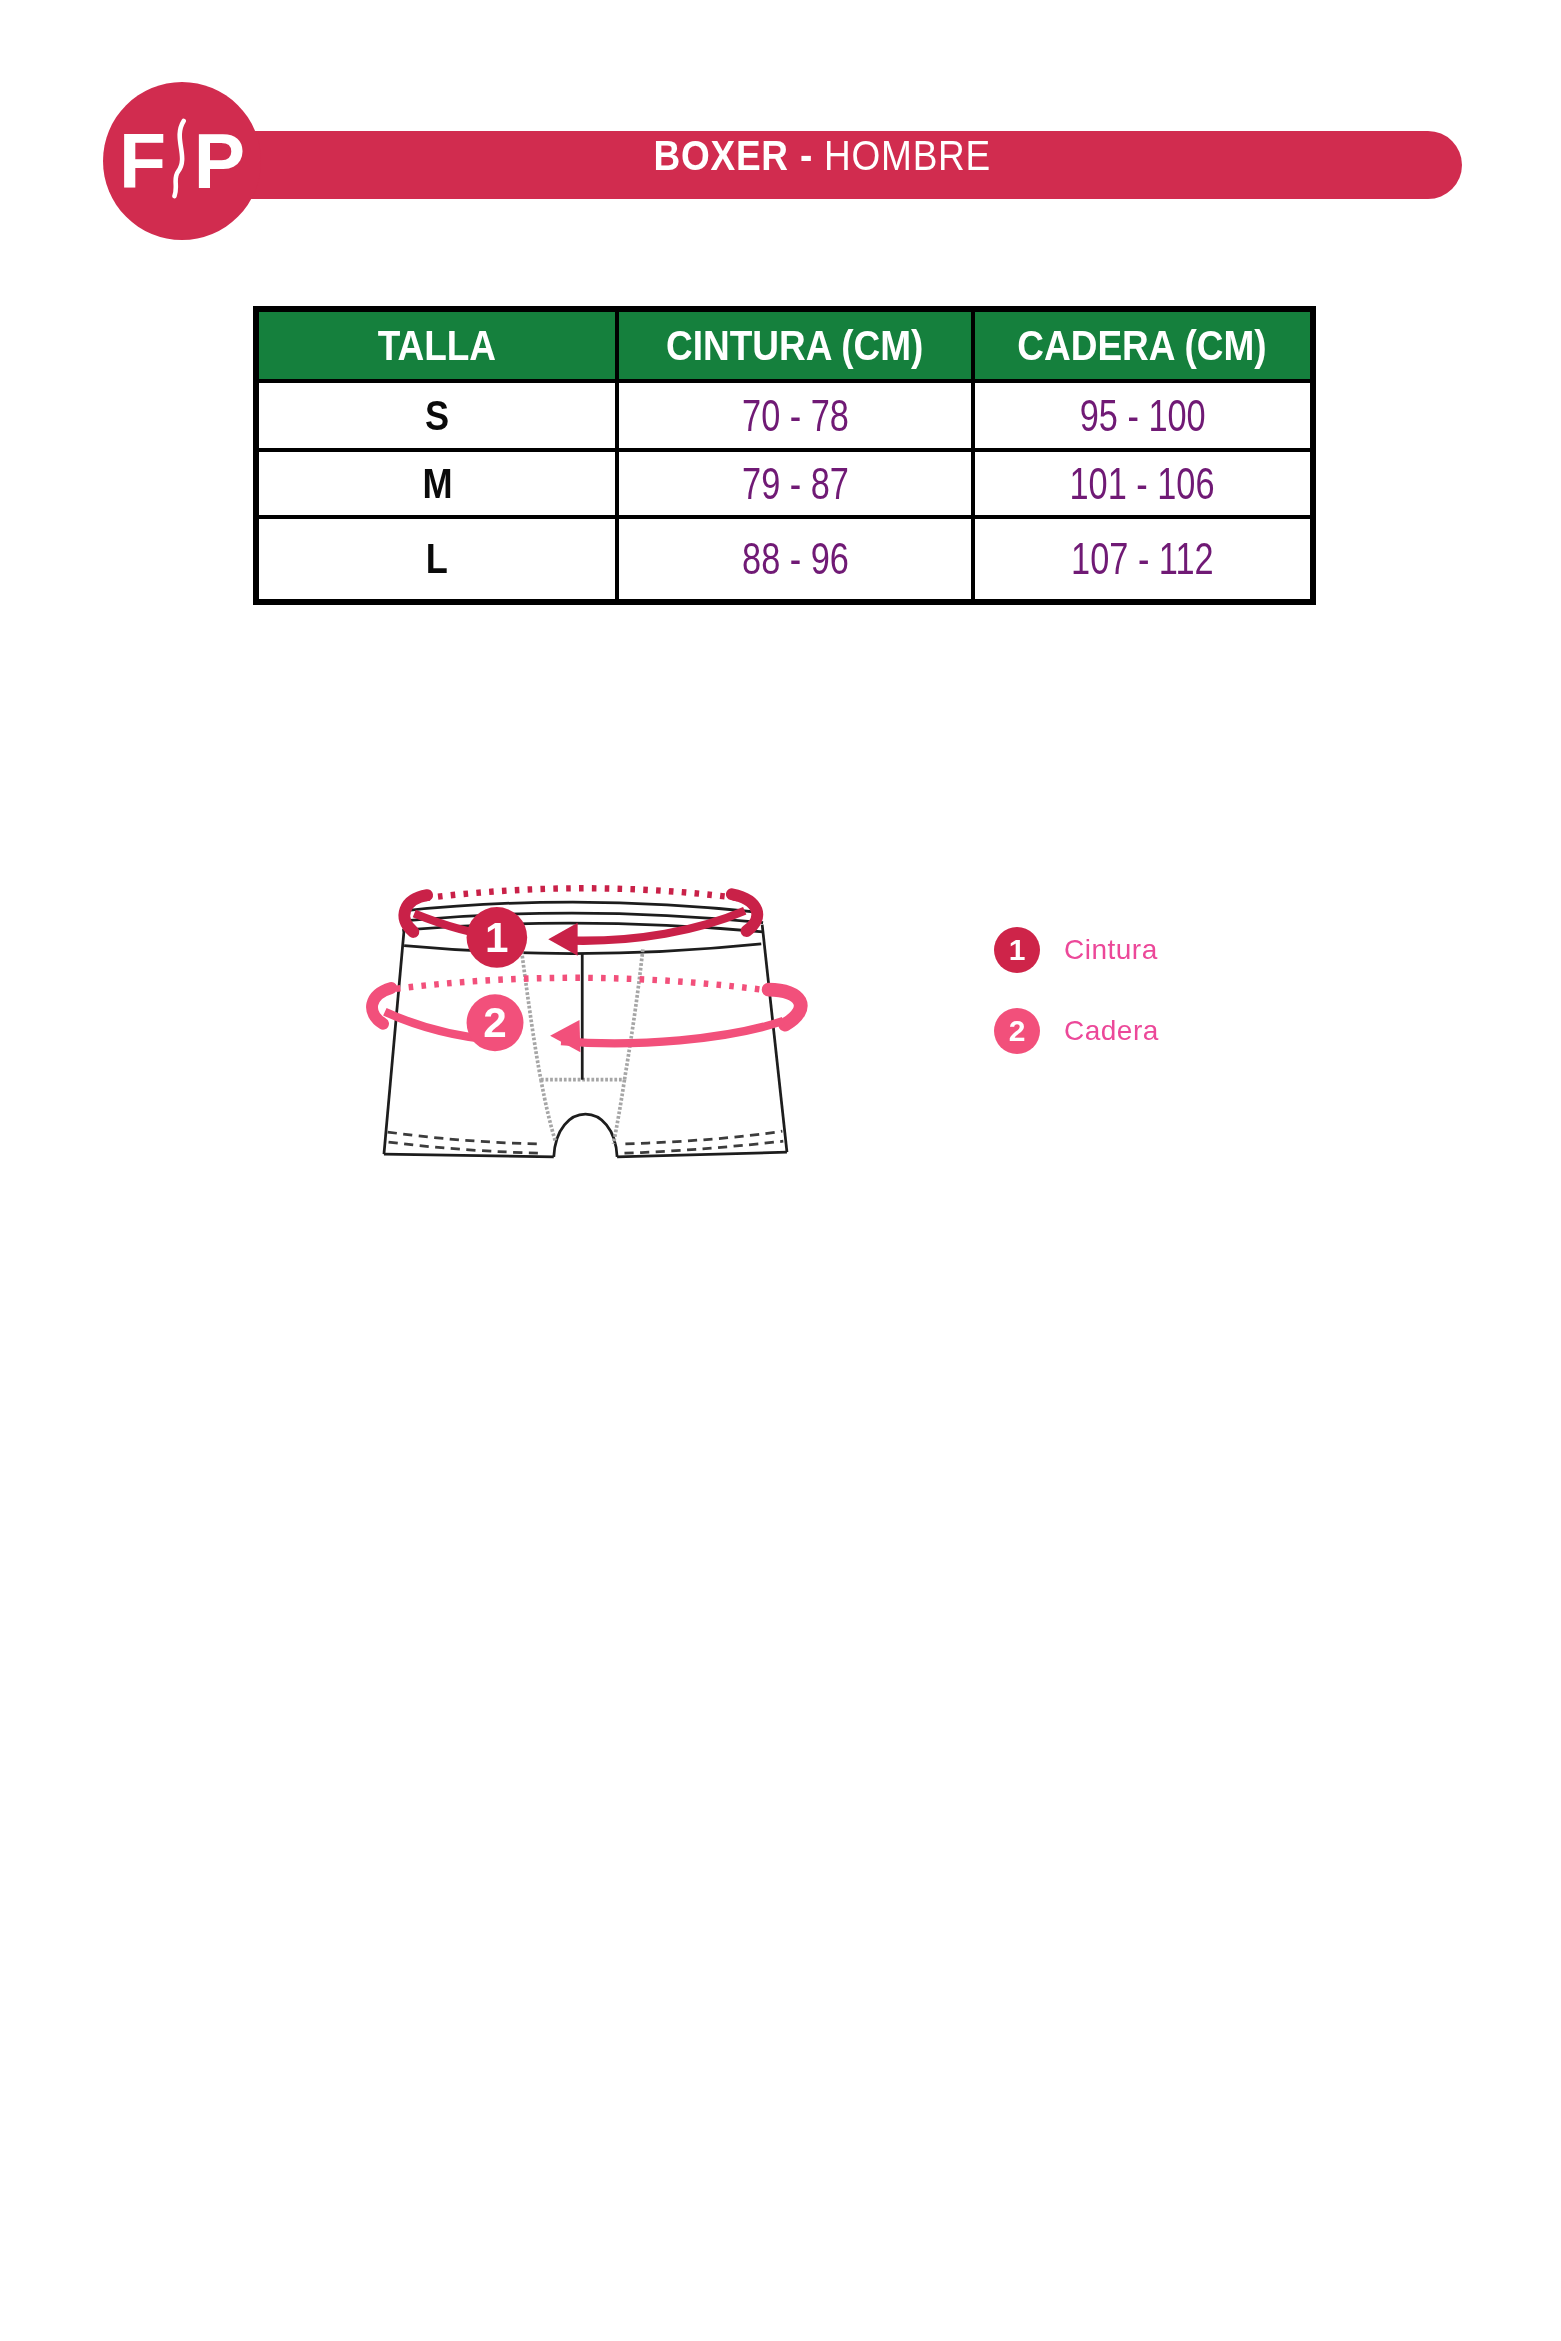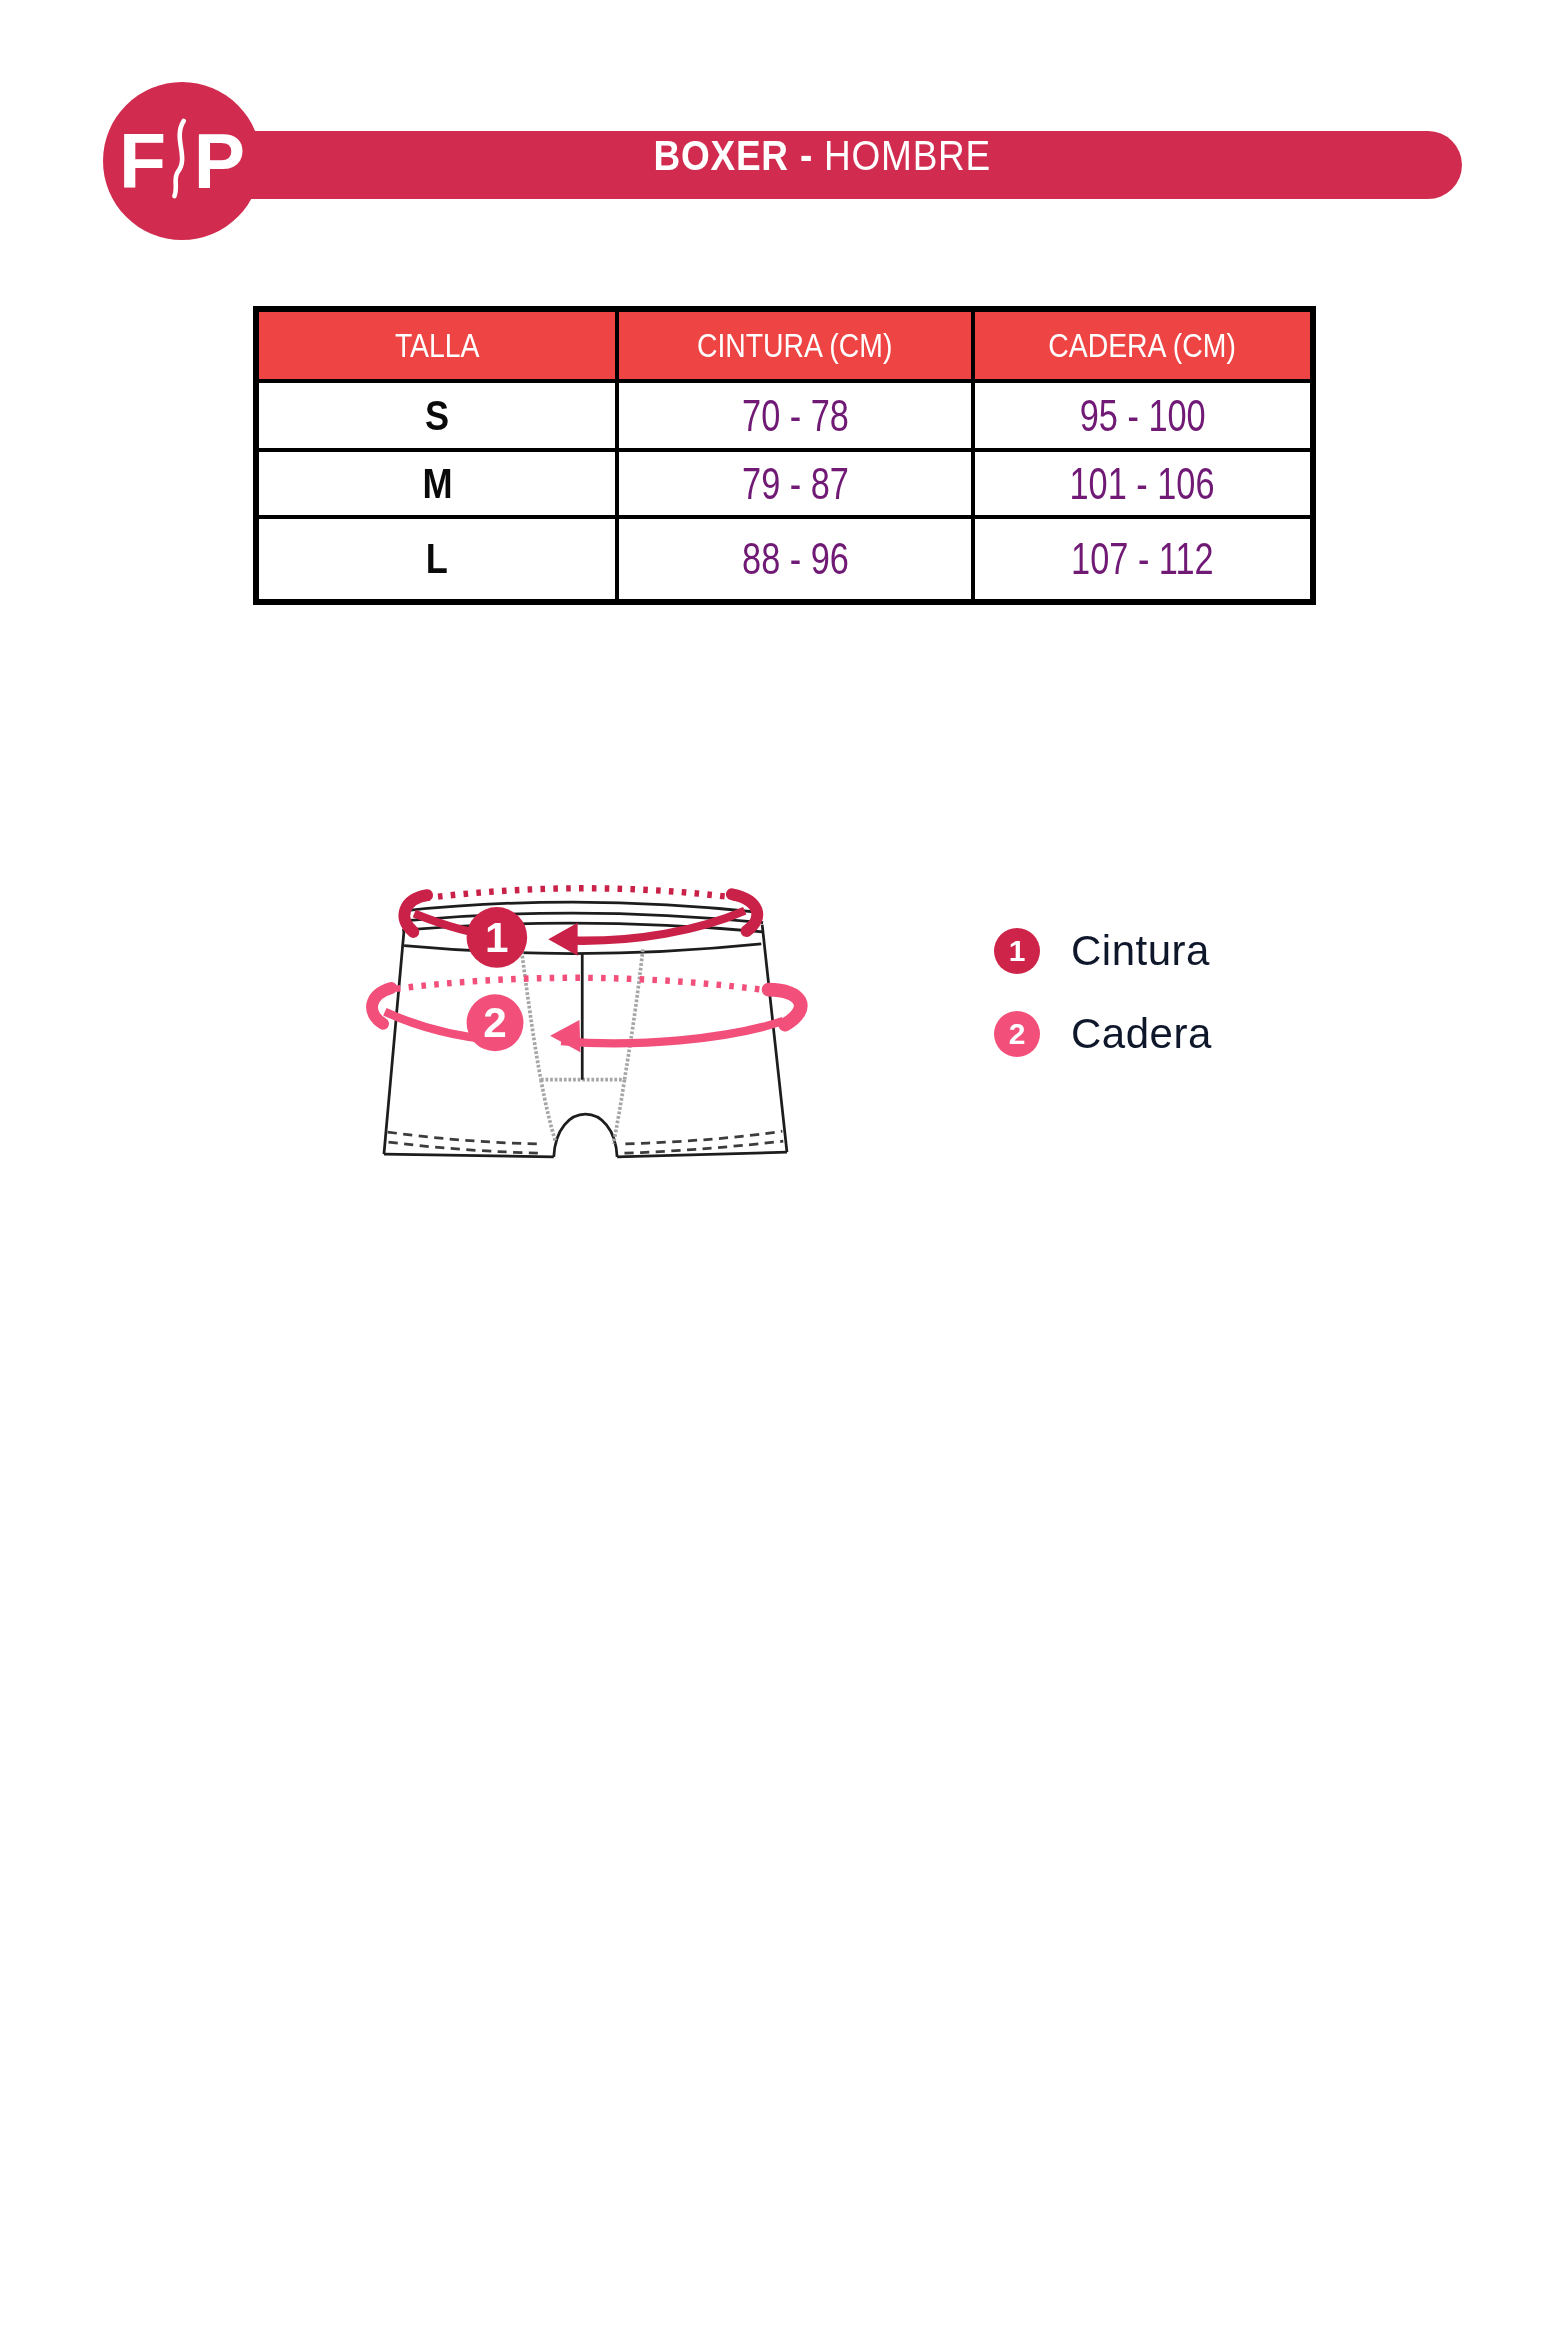--- a/index.html
+++ b/index.html
@@ -61,24 +61,24 @@
     table-layout: fixed;
     border: 6.4px solid #000;
   }
   .size-table th, .size-table td {
     border: 4.6px solid #000;
     text-align: center;
     vertical-align: middle;
     padding: 0;
   }
   .size-table th {
-    background: #ef4444;
-    color: #ffffff;
-    font-size: 33px;
-    font-weight: 400;
+    background: #15803d;
+    color: #ffffff;
+    font-size: 43px;
+    font-weight: 700;
   }
   .size-table td.cell-size {
     font-size: 42px;
     font-weight: 700;
     color: #0a0a0a;
   }
   .size-table td.cell-range {
     font-size: 44px;
     font-weight: 400;
     color: #701a75;
@@ -118,23 +118,23 @@
     width: 46px; height: 46px;
     border-radius: 50%;
     color: #ffffff;
     font-size: 30px; font-weight: 700;
     display: flex; align-items: center; justify-content: center;
     flex: 0 0 auto;
   }
   .dot-1 { background: #ce2449; }
   .dot-2 { background: #f2507b; }
   .legend-label {
-    margin-left: 31px;
-    font-size: 42px;
-    color: #0f172a;
+    margin-left: 24px;
+    font-size: 28px;
+    color: #ec4899;
     letter-spacing: 0.5px;
   }
 </style>
 </head>
 <body>
 
 <div class="page">
 
   <div class="banner">
     <span class="banner-text condensed"><b>BOXER -</b>&nbsp;<span class="title-light">HOMBRE</span></span>

